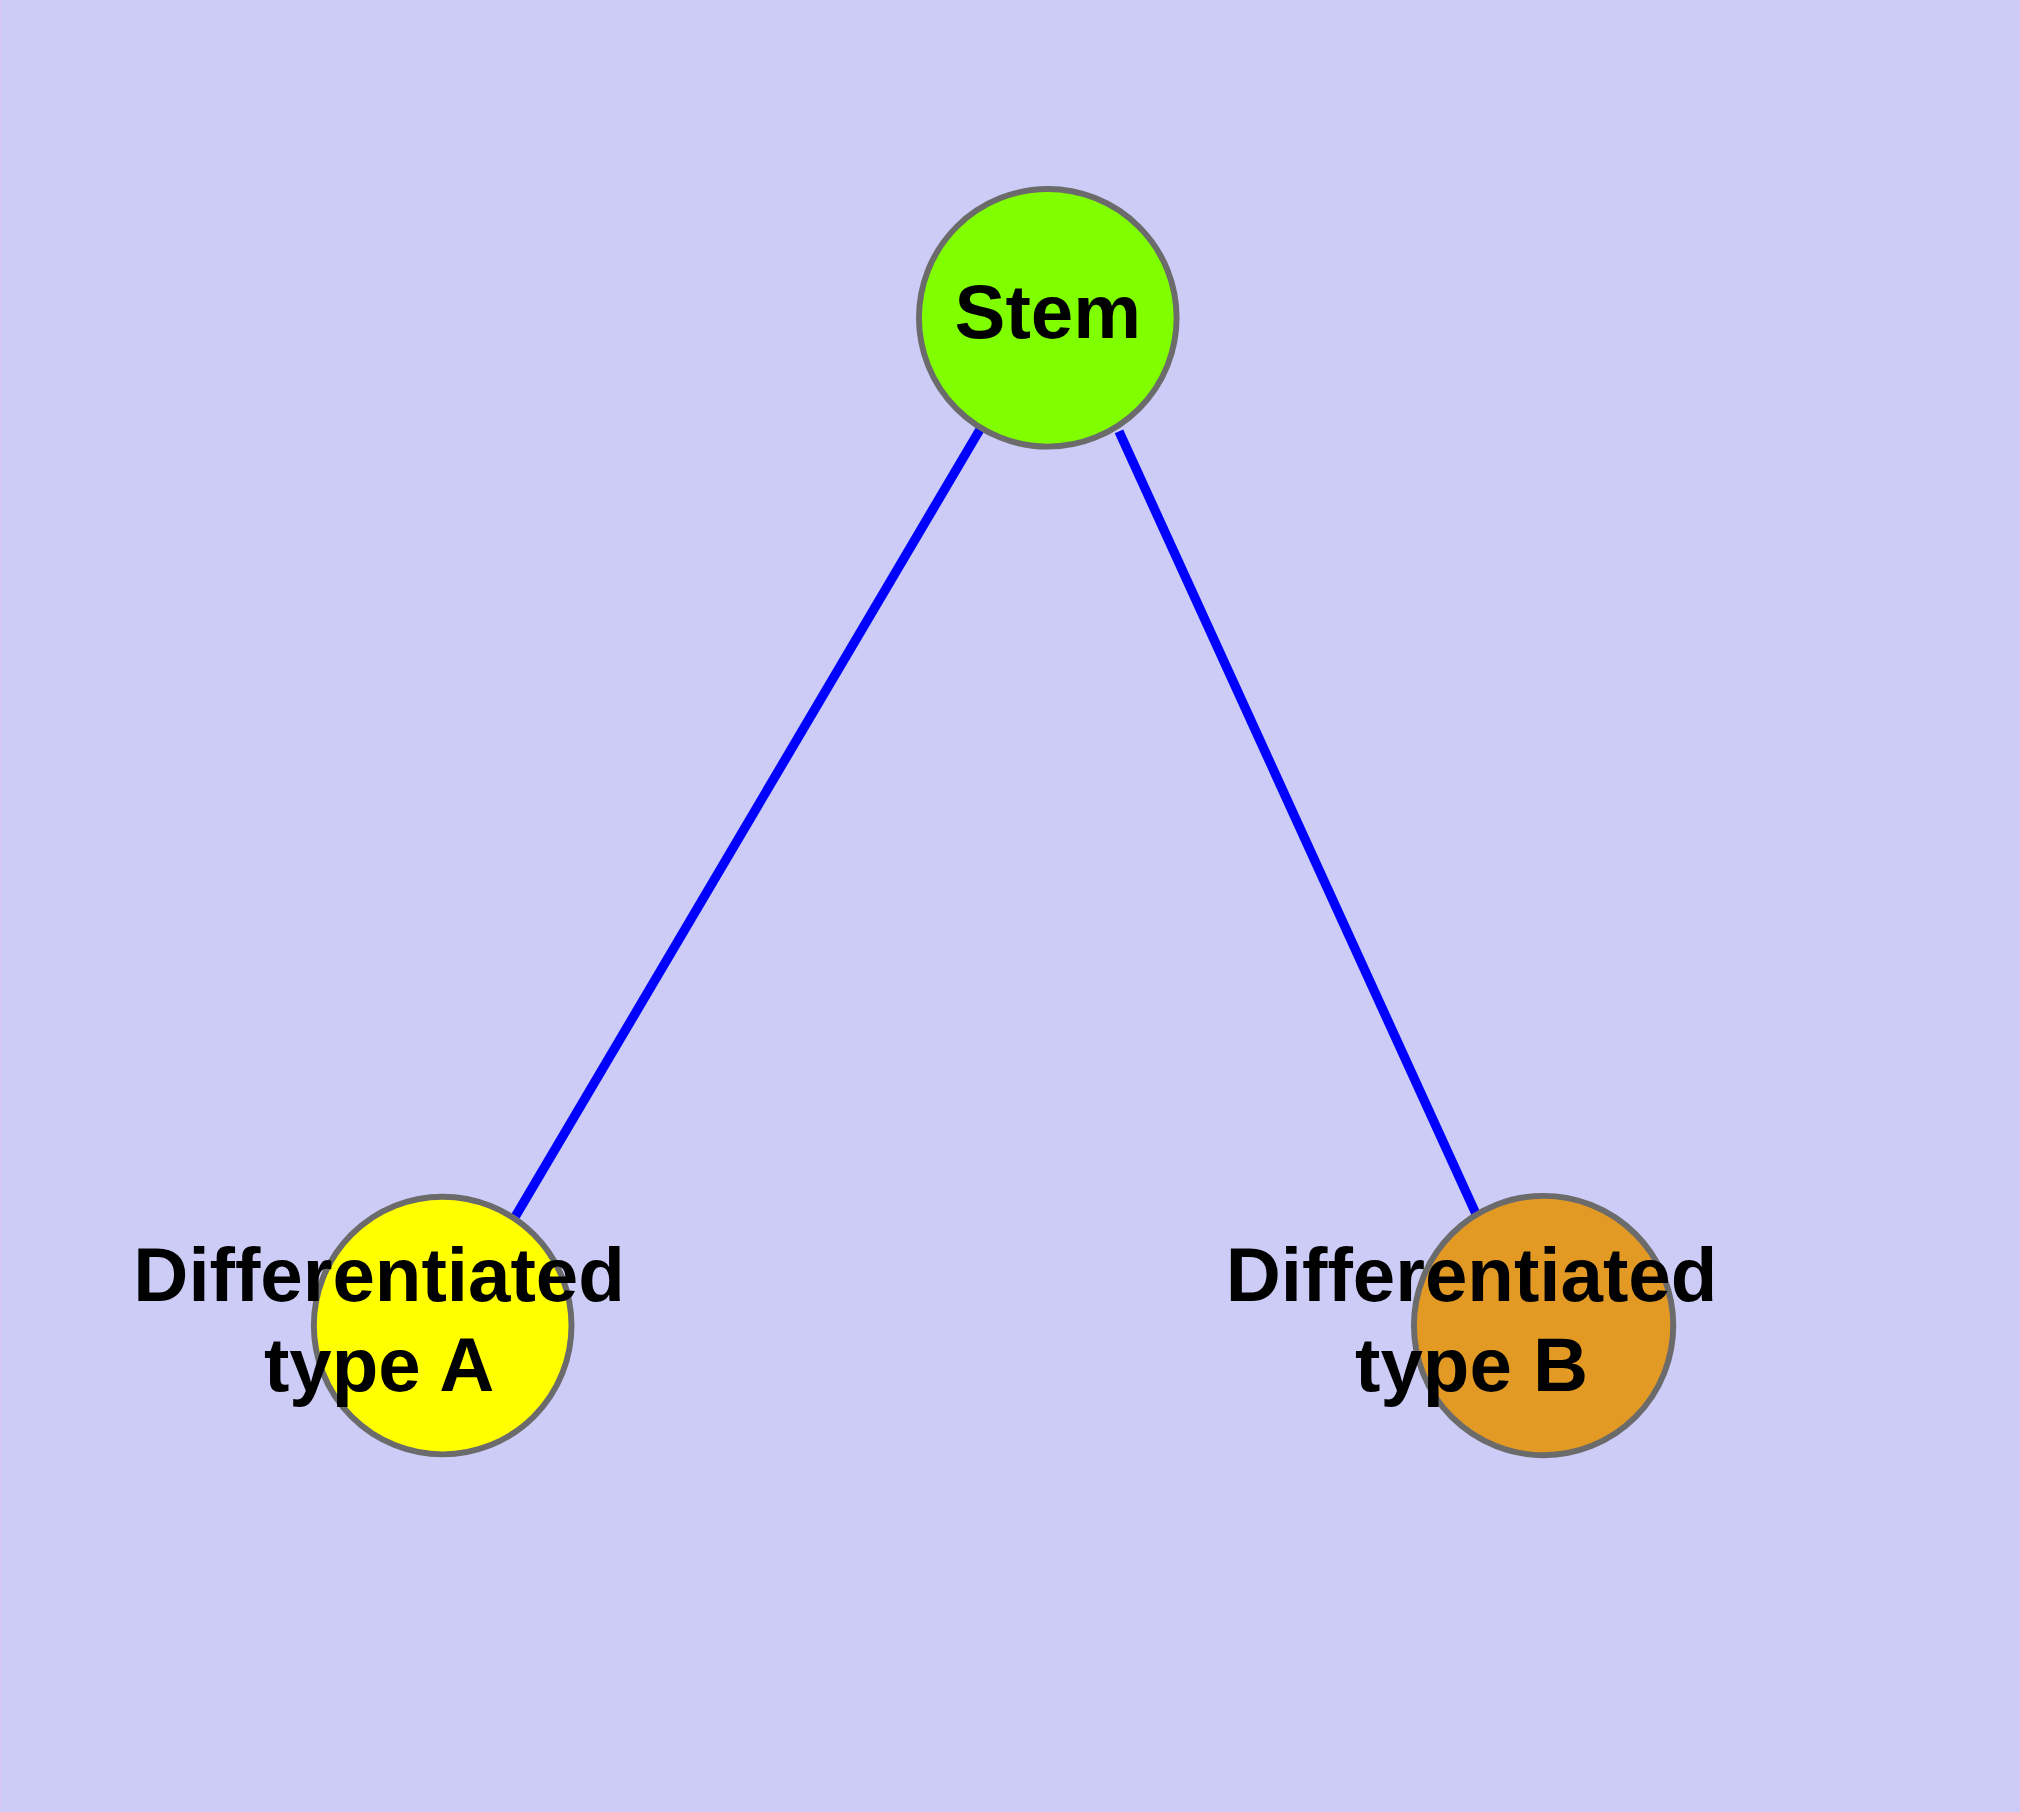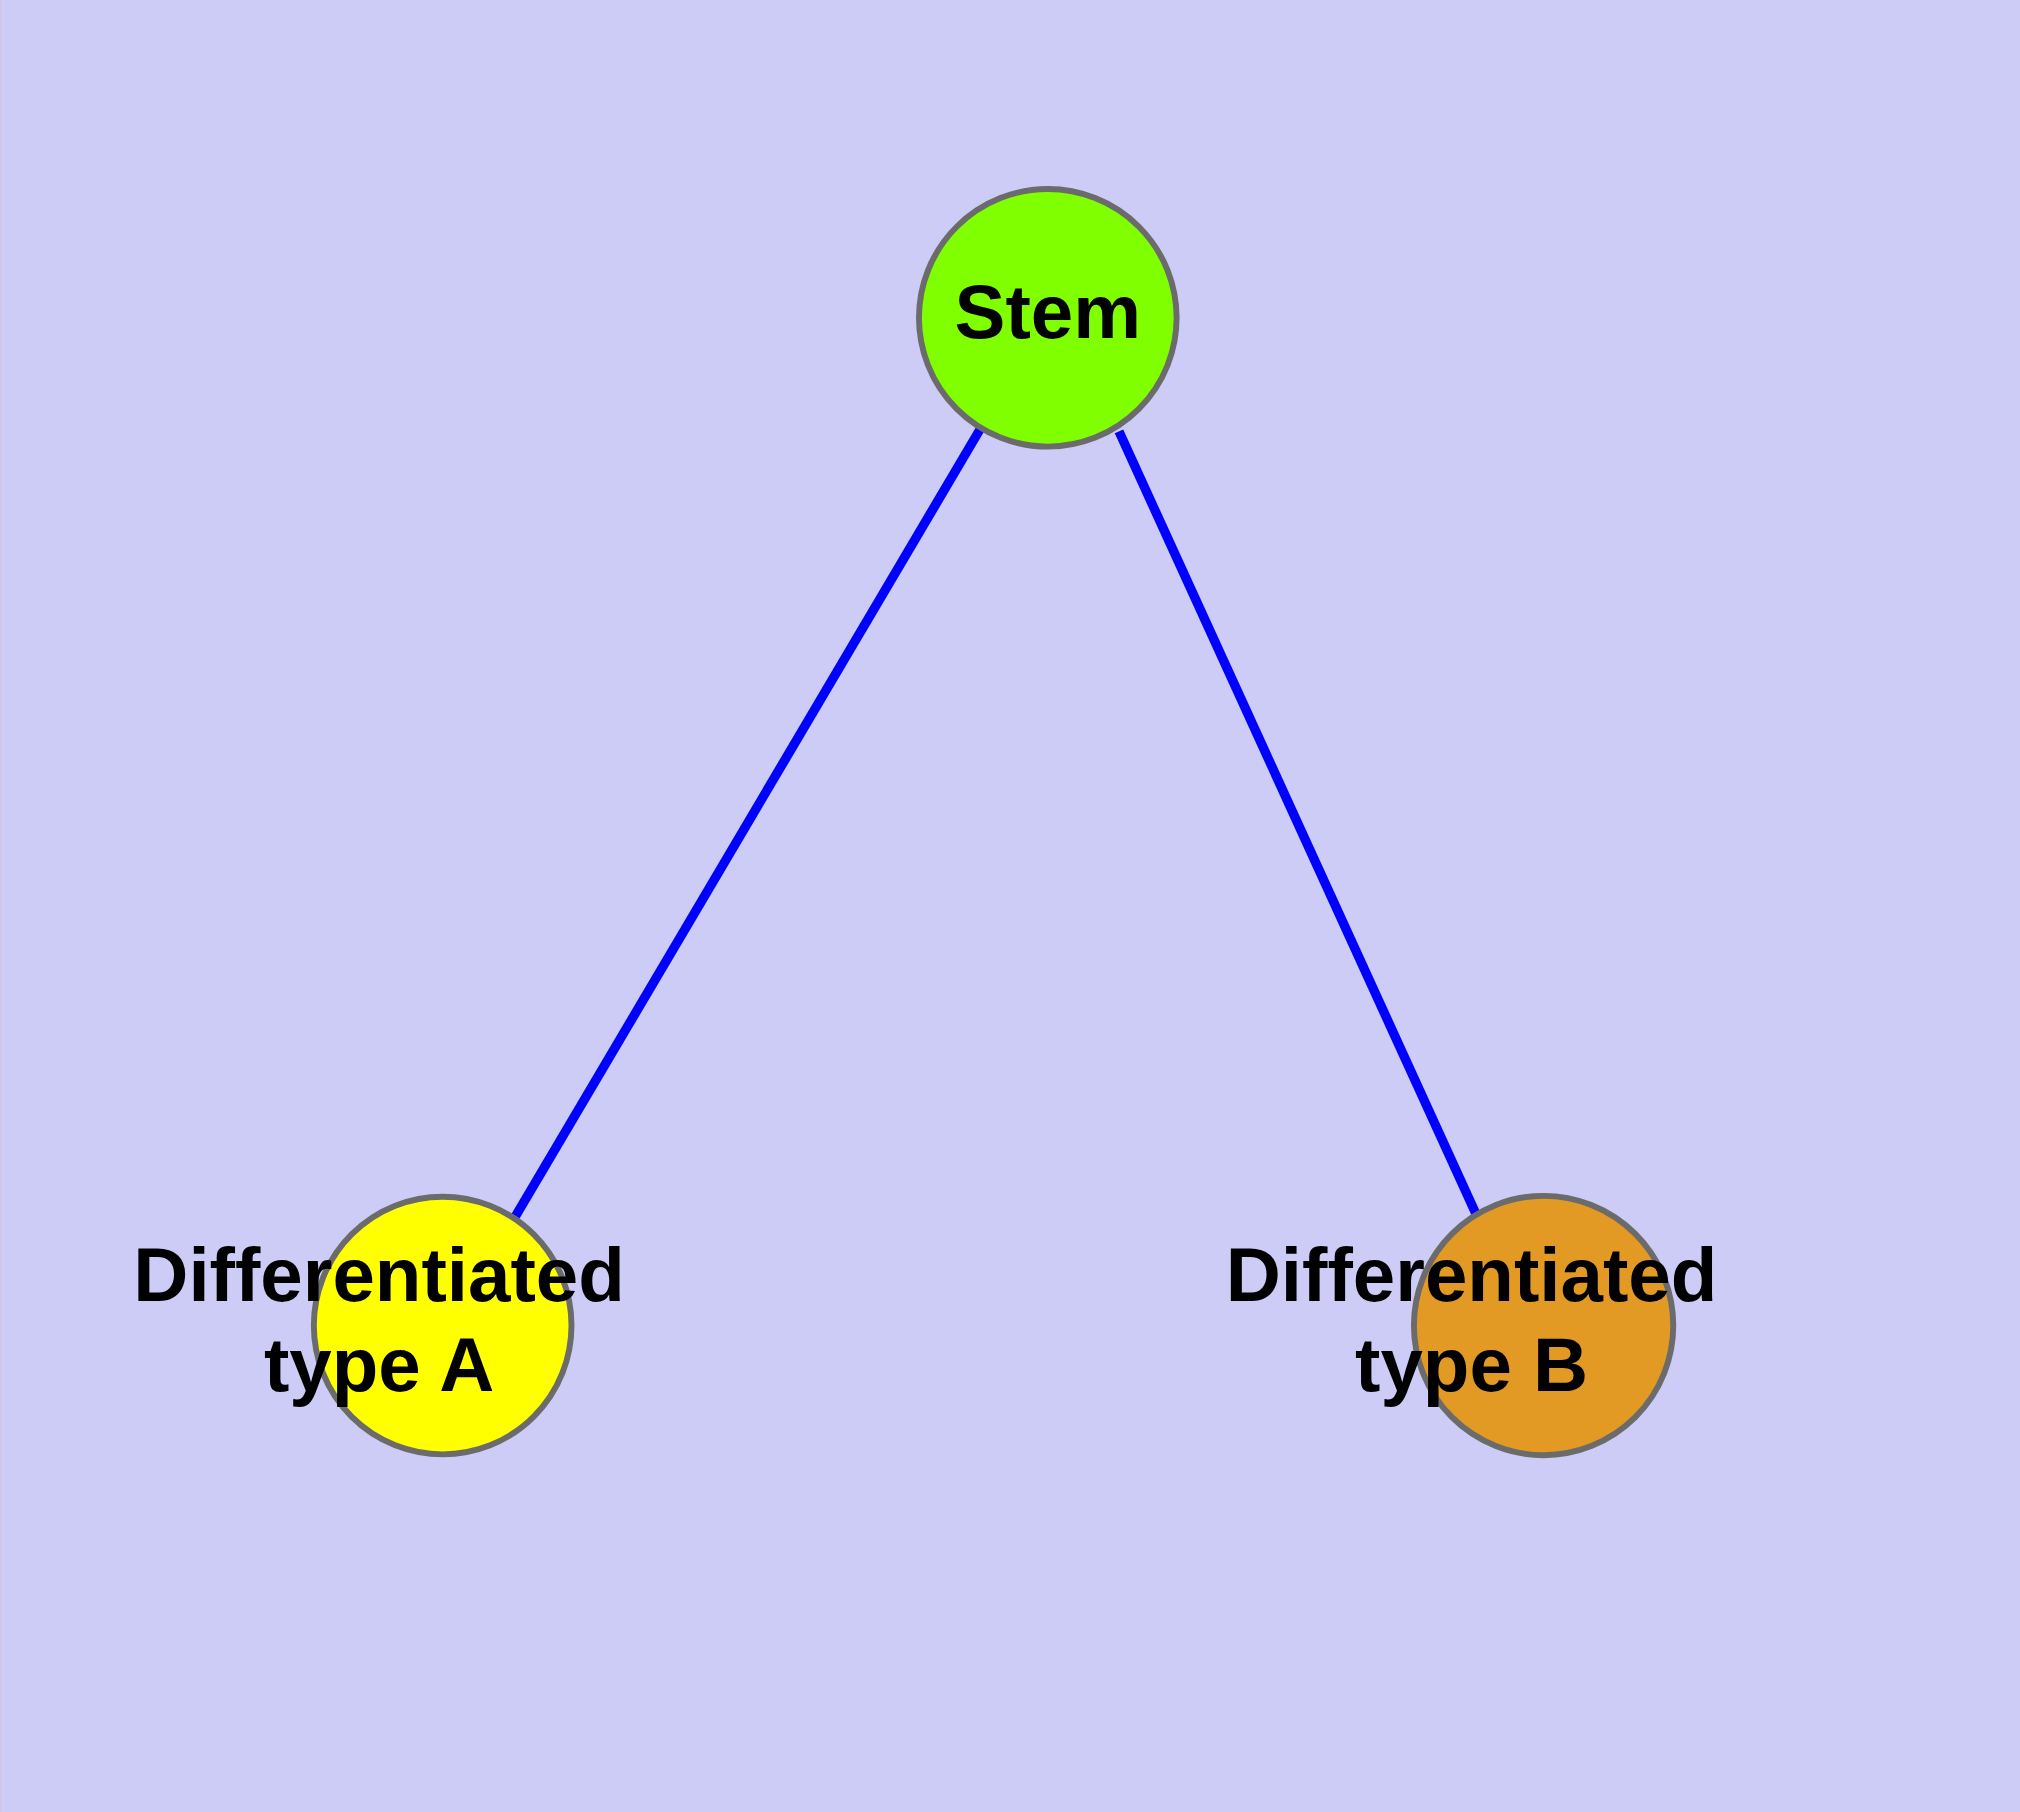--- a/index.html
+++ b/index.html
@@ -11,21 +11,21 @@
     width: 2021px;
     height: 1812px;
     background: #ccccf7;
     font-family: "Liberation Sans", sans-serif;
     overflow: hidden;
   }
   #graph-canvas {
     position: relative;
     width: 2021px;
     height: 1812px;
-    background: #fca5a5;
+    background: #f0abfc;
   }
   #graph-svg {
     position: absolute;
     left: 0;
     top: 0;
     width: 2021px;
     height: 1812px;
     display: block;
   }
   .node-label {

